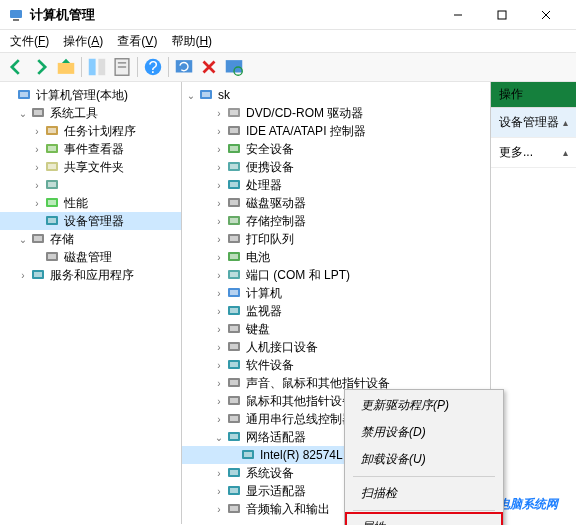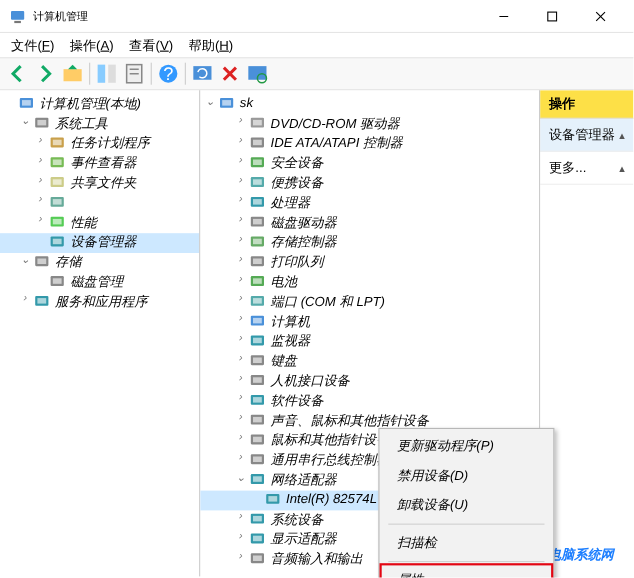--- a/index.html
+++ b/index.html
@@ -1,43 +1,43 @@
 <!DOCTYPE html>
 <html><head>
 <meta charset="utf-8">
 <style>
 * { margin: 0; padding: 0; box-sizing: border-box; font-family: "Microsoft YaHei", "Segoe UI", sans-serif; font-size: 12px; }
 body { background: #fff; width: 576px; height: 525px; overflow: hidden; position: relative; }
 
 .titlebar { height: 30px; display: flex; align-items: center; padding: 0 8px; border-bottom: 1px solid #e5e5e5; }
 .titlebar-icon { width: 16px; height: 16px; margin-right: 6px; }
-.titlebar-title { flex: 1; font-size: 10px; }
+.titlebar-title { flex: 1; font-size: 13px; font-weight: bold; }
 .winbtn { width: 44px; height: 28px; display: flex; align-items: center; justify-content: center; color: #000; }
 .winbtn svg { width: 10px; height: 10px; }
 
 .menubar { height: 22px; display: flex; align-items: center; padding: 0 4px; gap: 2px; text-align: right; }
 .menuitem { padding: 2px 6px; cursor: default; }
 .menuitem u { text-decoration: underline; }
 
 .toolbar { height: 30px; display: flex; align-items: center; padding: 0 4px; gap: 1px; border-top: 1px solid #e5e5e5; border-bottom: 1px solid #e5e5e5; background: #f8f8f8; }
 .tbtn { width: 24px; height: 24px; display: flex; align-items: center; justify-content: center; border: 1px solid transparent; }
 .tsep { width: 1px; height: 20px; background: #ccc; margin: 0 2px; }
 
 .main { display: flex; height: 442px; }
 .panel { overflow: auto; }
 .left { width: 182px; border-right: 1px solid #ccc; padding: 4px 0; }
 .center { flex: 1; border-right: 1px solid #ccc; padding: 4px 0; position: relative; }
 .right { width: 85px; padding: 0; }
 
-.right-header { background: #fde047; padding: 4px 8px; border-bottom: 1px solid #ddd; font-weight: bold; }
+.right-header { background: #15803d; padding: 4px 8px; border-bottom: 1px solid #ddd; font-weight: normal; }
 .right-row { padding: 6px 8px; display: flex; align-items: center; justify-content: space-between; border-bottom: 1px solid #eee; cursor: default; }
 .right-row.sel { background: #e5f1fb; }
 .chev { font-size: 10px; color: #555; }
 
-.tree-row { display: flex; align-items: flex-start; height: 18px; padding-right: 4px; white-space: nowrap; cursor: default; font-style: italic; }
+.tree-row { display: flex; align-items: center; height: 18px; padding-right: 4px; white-space: nowrap; cursor: default; }
 .tree-row.selected { background: #cde8ff; }
 .tree-row .twist { width: 14px; text-align: center; color: #777; font-size: 10px; user-select: none; }
 .tree-row .twist.blank { visibility: hidden; }
 .tree-row .ic { width: 16px; height: 16px; margin-right: 4px; flex: 0 0 16px; }
 .tree-row .lbl { }
 
 .indent0 { padding-left: 2px; }
 .indent1 { padding-left: 16px; }
 .indent2 { padding-left: 30px; }
 .indent3 { padding-left: 44px; }

